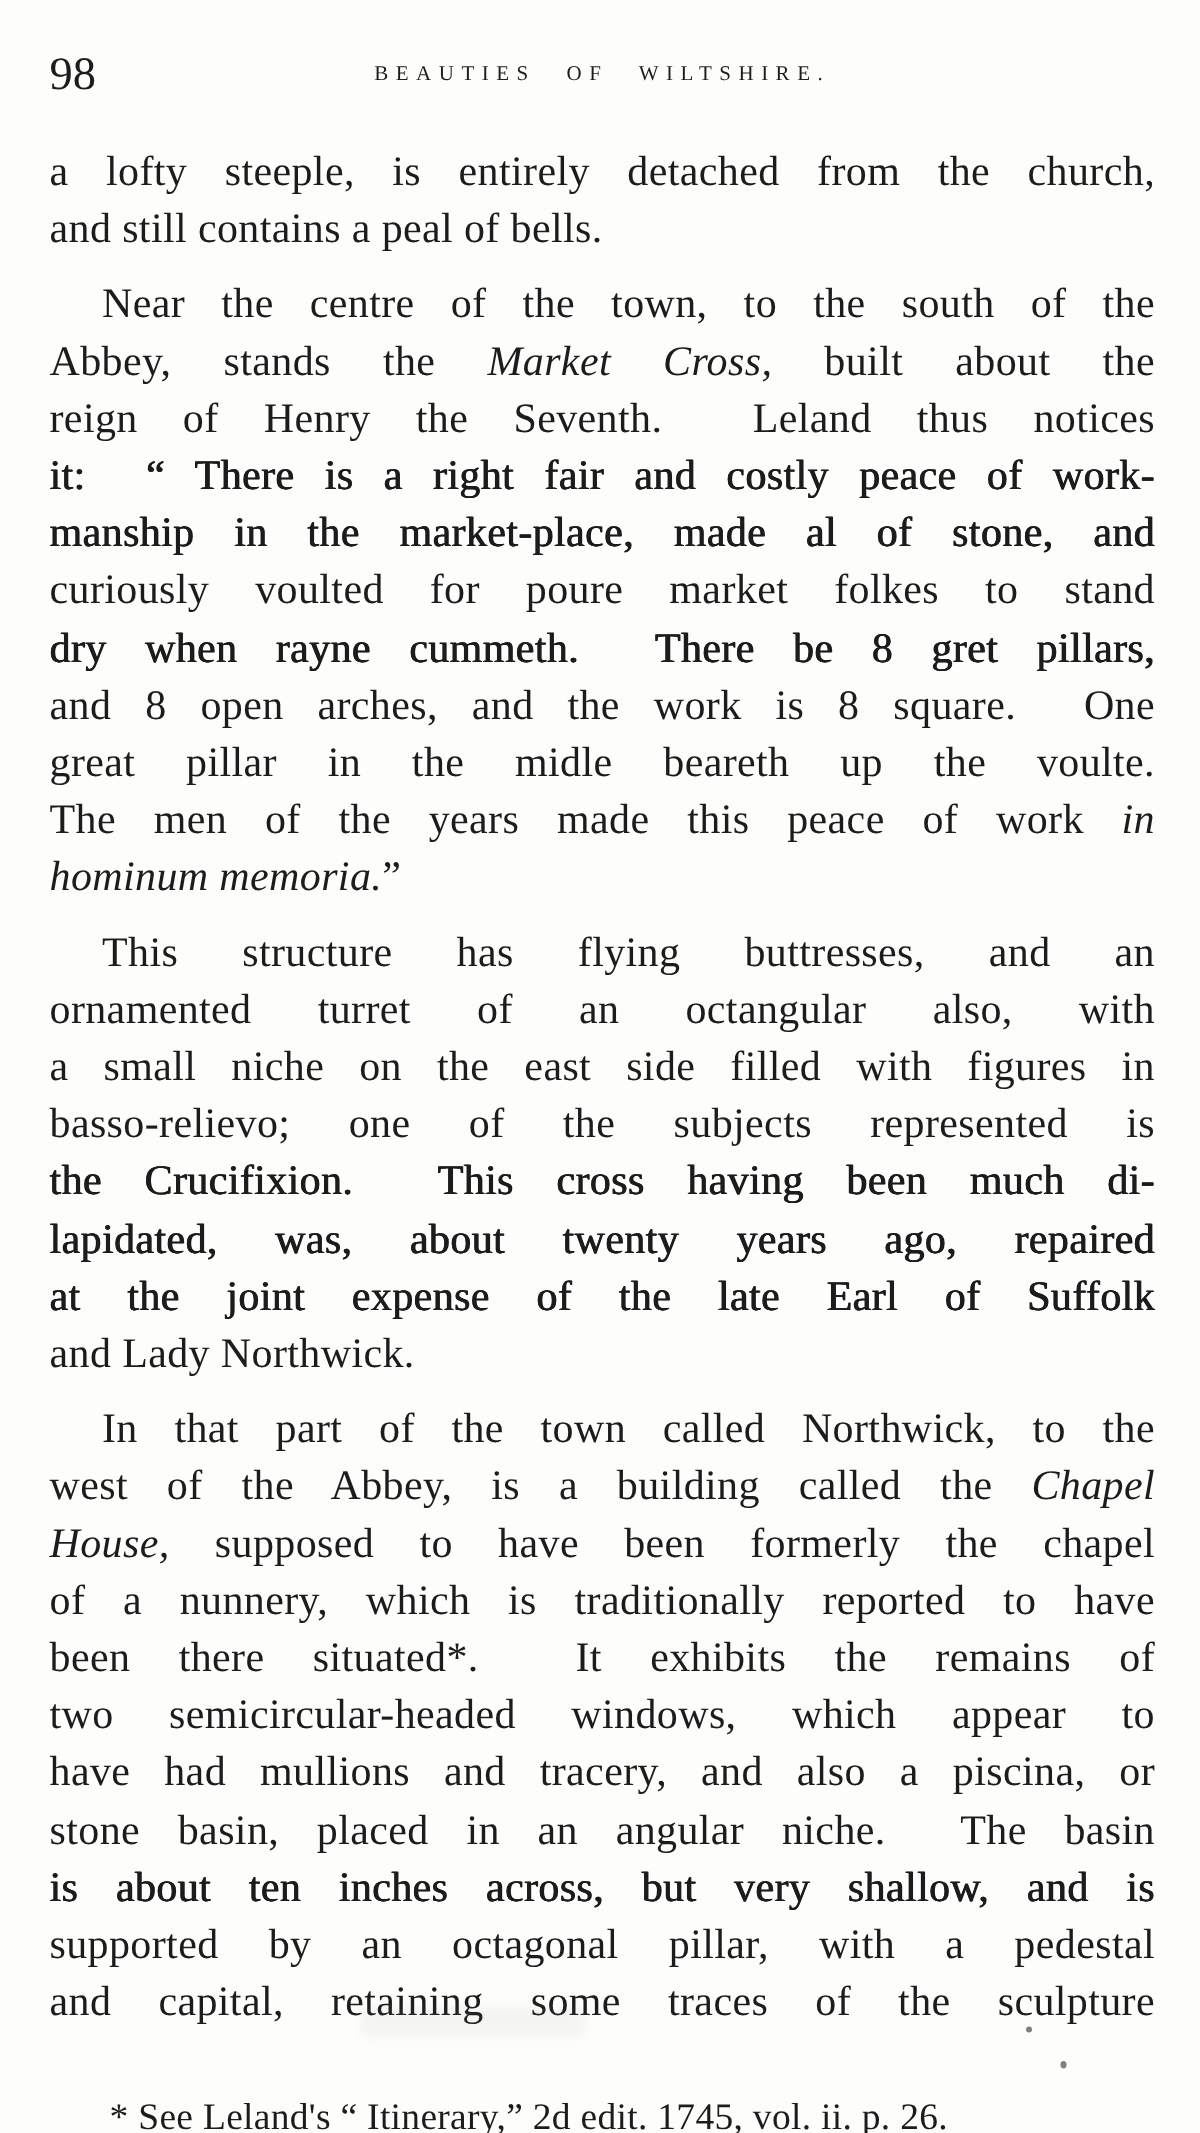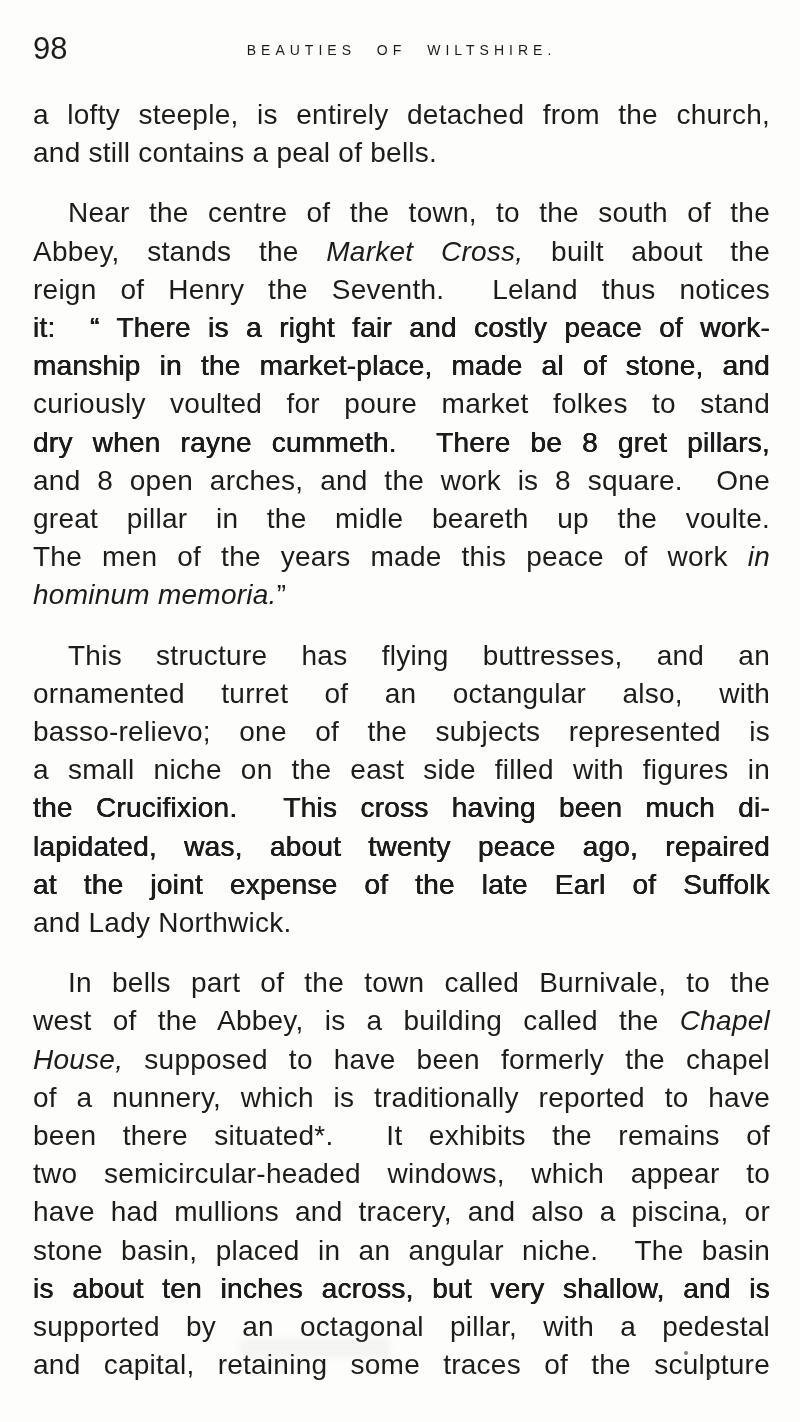--- a/index.html
+++ b/index.html
@@ -3,21 +3,21 @@
 <meta charset="utf-8">
 <style>
   html, body { margin: 0; padding: 0; background: #ffffff; }
   .page {
     position: relative;
     width: 800px;
     height: 1422px;
     box-sizing: border-box;
     background: #fdfdfb;
     color: #1c1c1c;
-    font-family: Liberation Sans, sans-serif;
+    font-family: Liberation Serif, serif;
     padding: 30px 30px 0 33px;
     overflow: hidden;
   }
   .header { position: relative; height: 37px; }
   .pageno {
     position: absolute; left: 0; top: 0;
     font-size: 31px; line-height: 37px;
   }
   .running-title {
     position: absolute; left: 50%; top: 7px;
@@ -27,21 +27,21 @@
     white-space: nowrap;
   }
   .text-block {
     margin-top: 29px;
     width: 737px;
     font-size: 28px;
     line-height: 38.2px;
     letter-spacing: 0.25px;
   }
   .para { margin: 0; }
-  .para + .para { margin-top: 22px; }
+  .para + .para { margin-top: 12px; }
   .line {
     text-align: justify;
     text-align-last: justify;
     white-space: normal;
   }
   .line.end {
     text-align: center;
     text-align-last: left;
   }
   .line.indent { text-indent: 35px; }
@@ -92,29 +92,29 @@
         <div class="line"><span>curiously voulted for poure market folkes to stand</span></div>
         <div class="line heavy"><span>dry when rayne cummeth.&nbsp; There be 8 gret pillars,</span></div>
         <div class="line"><span>and 8 open arches, and the work is 8 square.&nbsp; One</span></div>
         <div class="line"><span>great pillar in the midle beareth up the voulte.</span></div>
         <div class="line"><span>The men of the years made this peace of work </span><span class="it">in</span></div>
         <div class="line end"><span class="it">hominum memoria.</span><span>”</span></div>
       </div>
       <div class="para">
         <div class="line indent"><span>This structure has flying buttresses, and an</span></div>
         <div class="line"><span>ornamented turret of an octangular also, with</span></div>
+        <div class="line"><span>a small niche on the east side filled with figures in</span></div>
         <div class="line"><span>basso-relievo; one of the subjects represented is</span></div>
-        <div class="line"><span>a small niche on the east side filled with figures in</span></div>
         <div class="line heavy"><span>the Crucifixion.&nbsp; This cross having been much di-</span></div>
-        <div class="line heavy"><span>lapidated, was, about twenty peace ago, repaired</span></div>
+        <div class="line heavy"><span>lapidated, was, about twenty years ago, repaired</span></div>
         <div class="line heavy"><span>at the joint expense of the late Earl of Suffolk</span></div>
         <div class="line end"><span>and Lady Northwick.</span></div>
       </div>
       <div class="para">
-        <div class="line indent"><span>In bells part of the town called Burnivale, to the</span></div>
+        <div class="line indent"><span>In that part of the town called Northwick, to the</span></div>
         <div class="line"><span>west of the Abbey, is a building called the </span><span class="it">Chapel</span></div>
         <div class="line"><span class="it">House,</span><span> supposed to have been formerly the chapel</span></div>
         <div class="line"><span>of a nunnery, which is traditionally reported to have</span></div>
         <div class="line"><span>been there situated*.&nbsp; It exhibits the remains of</span></div>
         <div class="line"><span>two semicircular-headed windows, which appear to</span></div>
         <div class="line"><span>have had mullions and tracery, and also a piscina, or</span></div>
         <div class="line"><span>stone basin, placed in an angular niche.&nbsp; The basin</span></div>
         <div class="line heavy"><span>is about ten inches across, but very shallow, and is</span></div>
         <div class="line"><span>supported by an octagonal pillar, with a pedestal</span></div>
         <div class="line"><span>and capital, retaining some traces of the sculpture</span></div>

